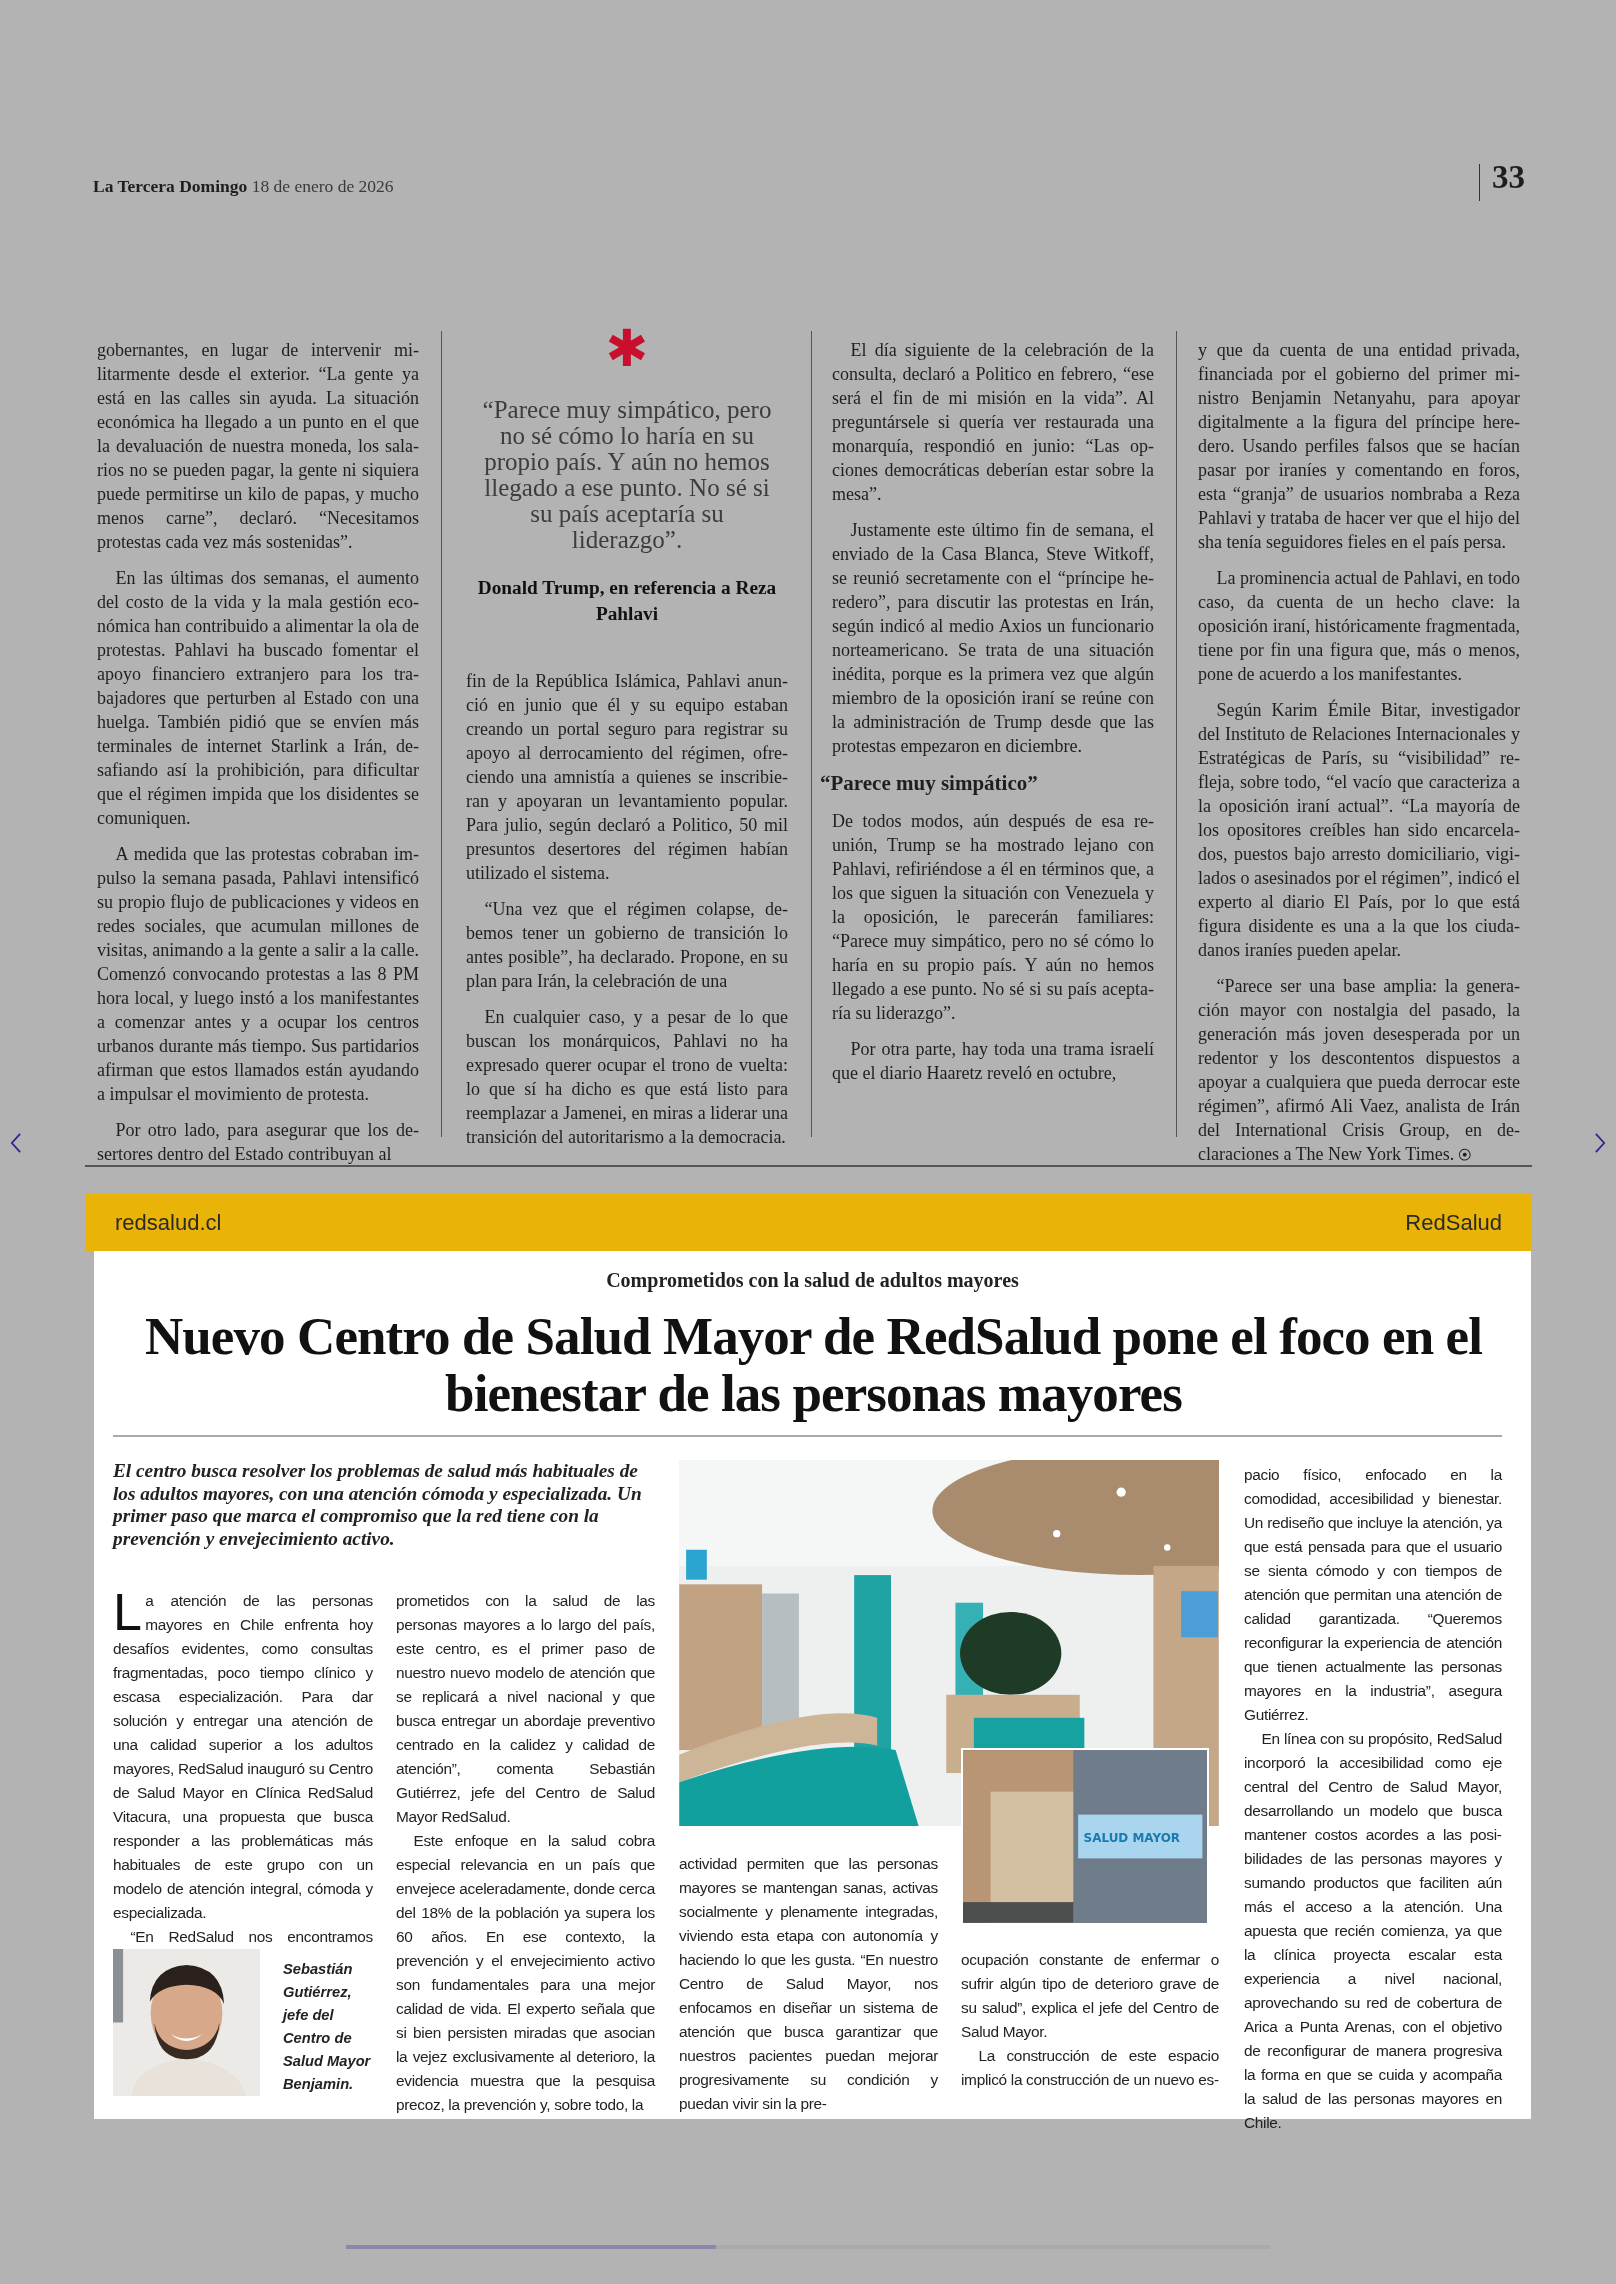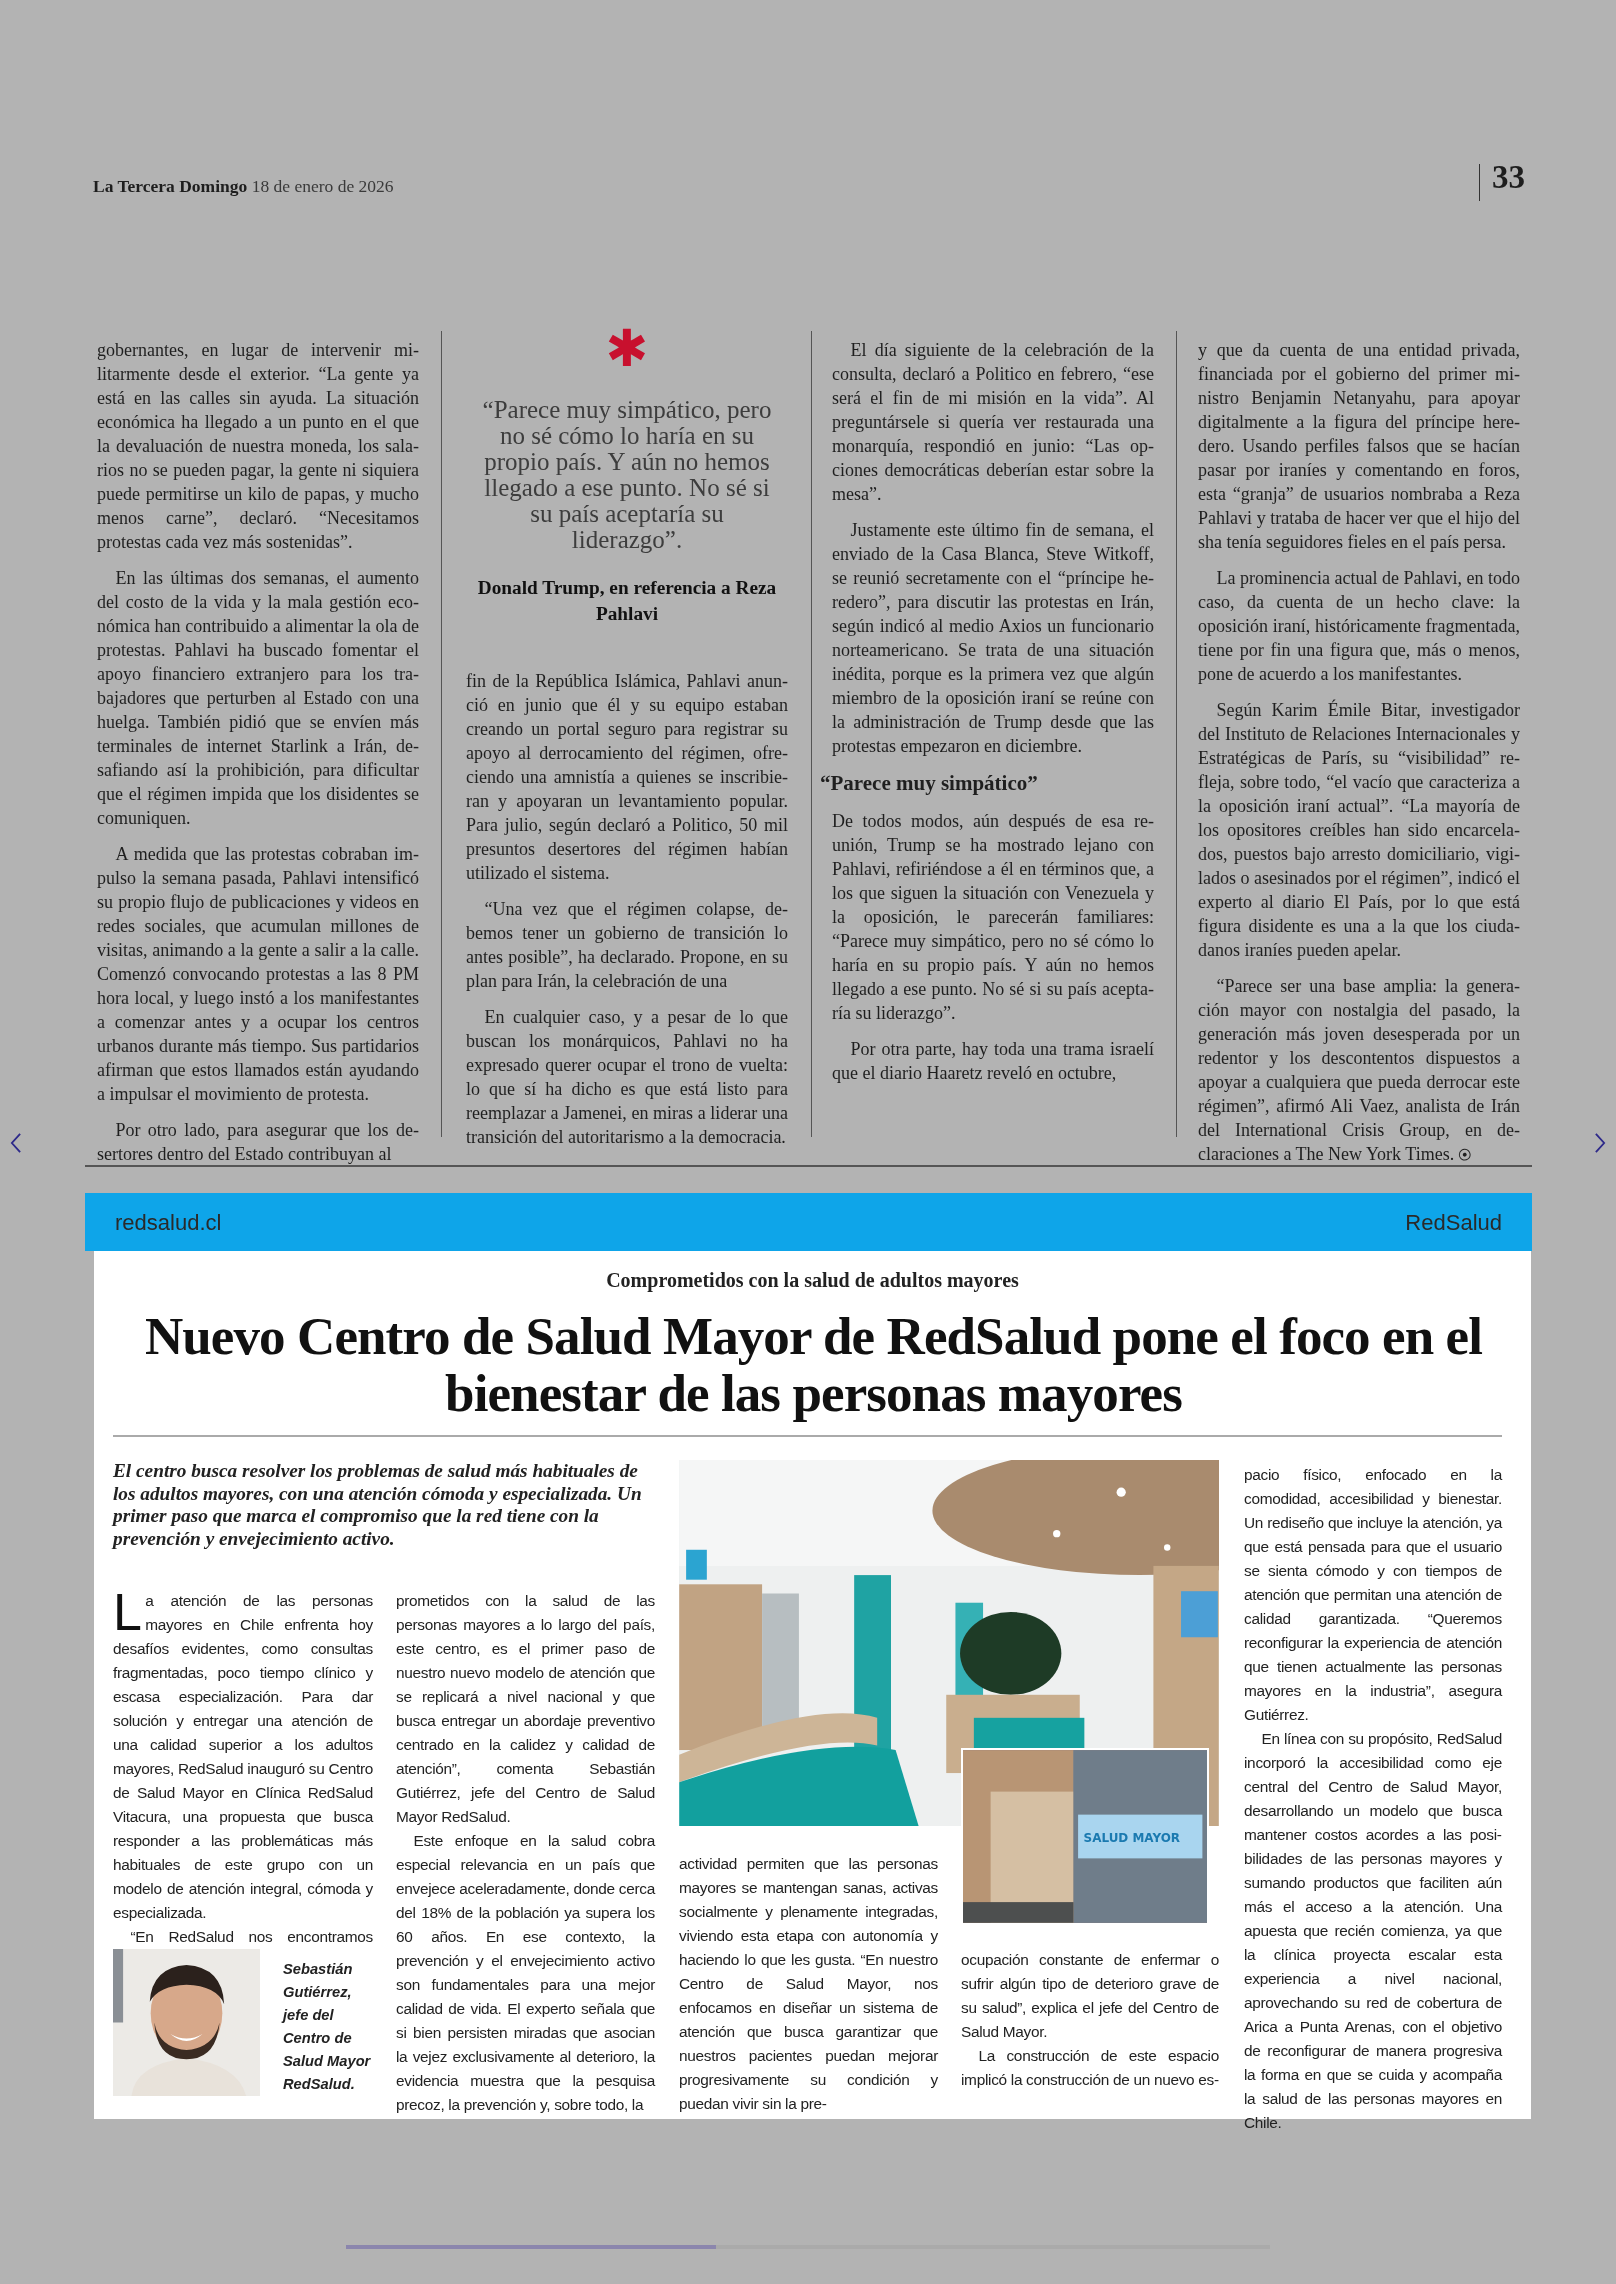--- a/index.html
+++ b/index.html
@@ -18,21 +18,21 @@
   .vrule { width:0.9px; background:#555; }
   .sub { font-family:"Liberation Serif", serif; font-weight:bold; font-size:21px; line-height:27px; margin:5.5px 0 1.8px 0; }
   .quote-box { text-align:center; }
   .asterisk { color:#c8102e; font-size:51px; line-height:41px; font-family:"DejaVu Sans", sans-serif; font-weight:bold; }
   .qtext { font-family:"Liberation Serif", serif; font-size:25px; line-height:26px; color:#3d3d3d; margin-top:28px; padding:0 25px; }
   .qattr { font-family:"Liberation Serif", serif; font-weight:bold; font-size:19.3px; line-height:26px; margin-top:22px; color:#111; padding:0 18.4px; }
   .hrule { left:85px; top:1165px; width:1447px; height:2.3px; background:#555; }
   
   .nav { width:28px; height:28px; display:flex; align-items:center; justify-content:center; cursor:pointer; }
   
-  .ad-bar { left:85px; top:1193px; width:1447px; height:58px; background:#0ea5e9; }
+  .ad-bar { left:85px; top:1193px; width:1447px; height:58px; background:#eab308; }
   .ad-bar .l { position:absolute; left:30px; top:16.6px; font-family:"Liberation Sans", sans-serif; font-size:22px; color:#2a2a2a; }
   .ad-bar .r { position:absolute; right:30px; top:16.6px; font-family:"Liberation Sans", sans-serif; font-size:22px; color:#2a2a2a; }
   .ad-body { left:94px; top:1251px; width:1437px; height:868px; background:#ffffff; }
   .kicker { left:94px; top:1269px; width:1437px; text-align:center; font-family:"Liberation Serif", serif; font-weight:bold; font-size:20px; color:#222; }
   .headline { left:120px; top:1308px; width:1387px; text-align:center; font-family:"Liberation Serif", serif; font-weight:bold; font-size:53px; line-height:57px; color:#111; letter-spacing:-0.9px; }
   .ad-rule { left:113px; top:1435px; width:1389px; height:1.8px; background:#aaa; }
   .lead { left:113px; top:1460px; width:534px; font-family:"Liberation Serif", serif; font-style:italic; font-weight:bold; font-size:19.3px; line-height:22.6px; color:#222; }
   .adcol { font-family:"Liberation Sans", sans-serif; font-size:15.4px; line-height:24px; text-align:justify; color:#222; letter-spacing:-0.3px; }
   .adcol p { margin:0; }
   .adcol p.ind { text-indent:17.5px; }
@@ -136,21 +136,21 @@
   <svg width="147" height="147" viewBox="0 0 320 320">
     <rect width="320" height="320" fill="#eceae6"></rect>
     <rect x="0" y="0" width="22" height="160" fill="#8a8f95"></rect>
     <path d="M40 320 Q50 250 160 238 Q270 250 290 320 Z" fill="#e8e2da"></path>
     <ellipse cx="160" cy="140" rx="78" ry="95" fill="#d7a88a"></ellipse>
     <path d="M80 115 Q85 40 160 35 Q238 40 242 120 Q225 80 160 78 Q100 80 80 115 Z" fill="#2b211c"></path>
     <path d="M90 160 Q95 240 160 240 Q225 240 232 160 Q220 215 160 220 Q100 215 90 160 Z" fill="#3a2b22"></path>
     <path d="M125 185 Q160 205 195 185 Q160 215 125 185 Z" fill="#ffffff"></path>
   </svg>
 </div>
-<div class="abs caption">Sebastián Gutiérrez, jefe del Centro de Salud Mayor RedSalud.</div>
+<div class="abs caption">Sebastián Gutiérrez, jefe del Centro de Salud Mayor Benjamin.</div>
 
 <div class="abs photo-main">
   <svg width="540" height="366" viewBox="0 0 1172 795">
     <rect width="1172" height="795" fill="#eef0f0"></rect>
     <polygon points="0,0 1172,0 1172,230 0,230" fill="#f5f6f6"></polygon>
     <ellipse cx="1000" cy="110" rx="450" ry="140" fill="#a98b6e"></ellipse>
     <rect x="1030" y="230" width="142" height="565" fill="#c4a786"></rect>
     <rect x="1090" y="285" width="80" height="100" fill="#4c9fd6"></rect>
     <rect x="0" y="270" width="180" height="360" fill="#c1a383"></rect>
     <rect x="180" y="290" width="80" height="300" fill="#b7bec1"></rect>

